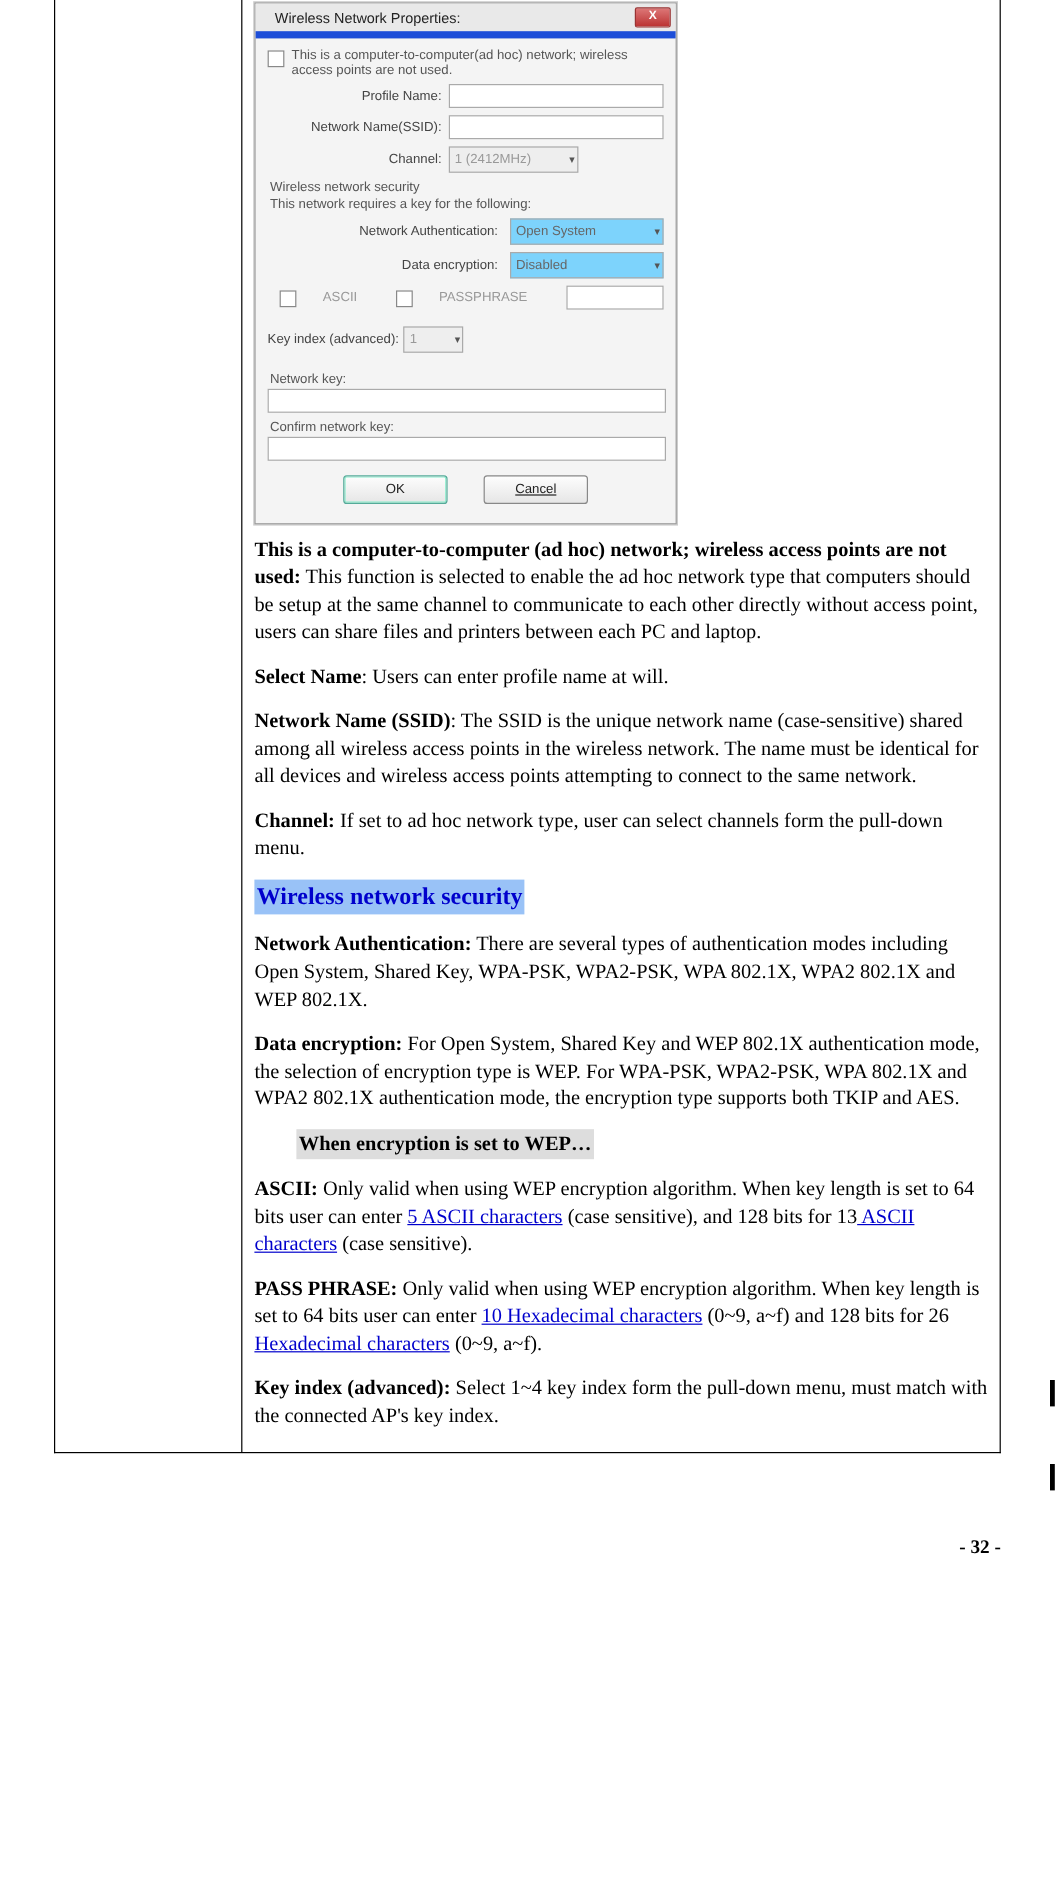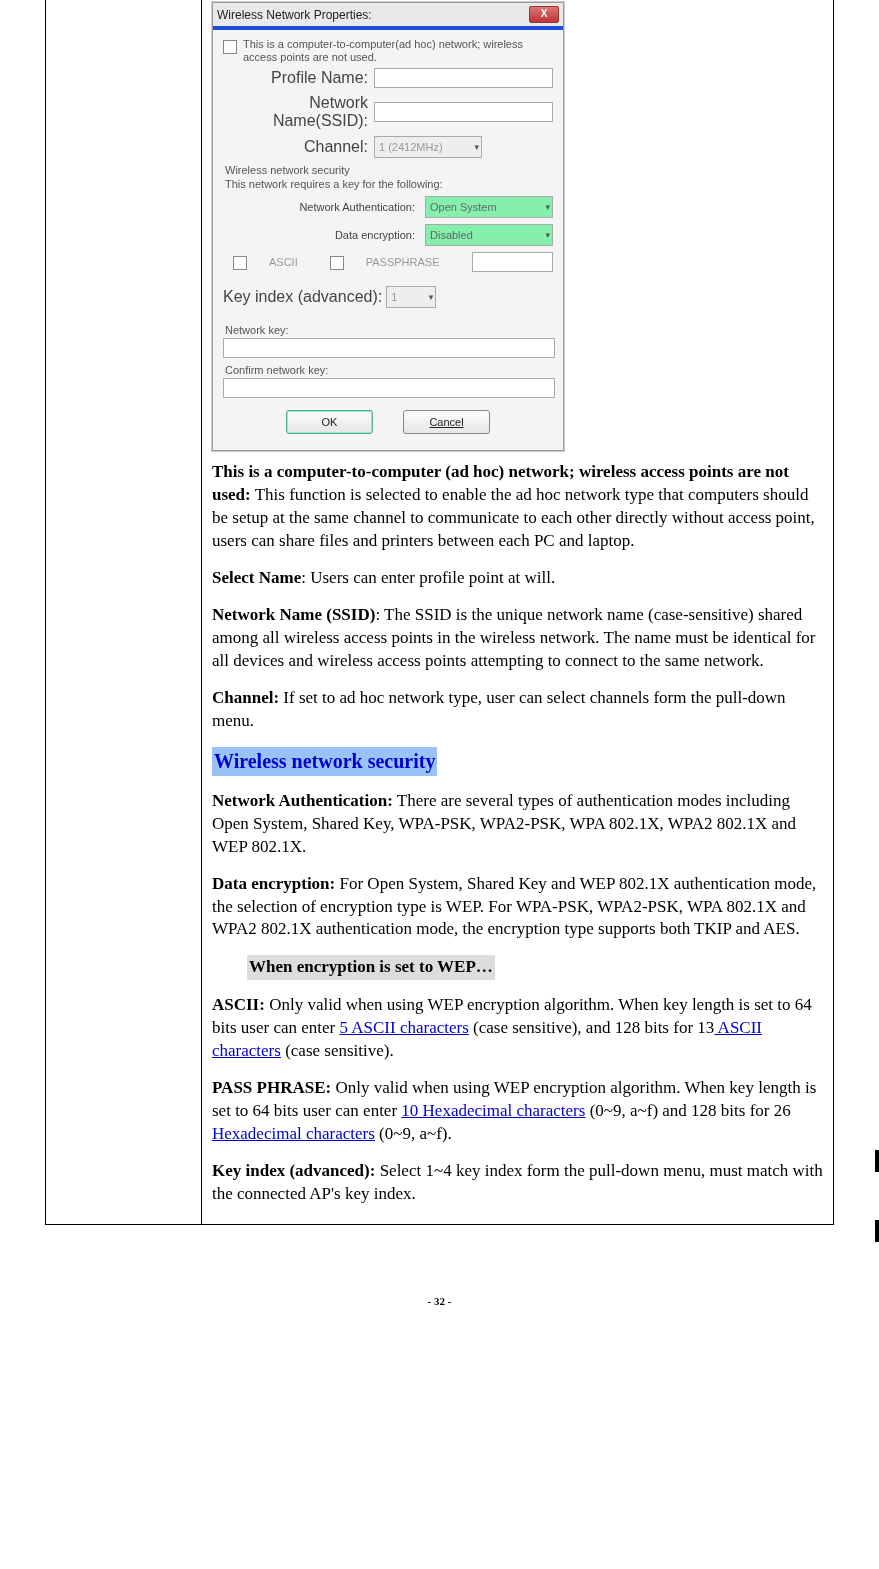--- a/index.html
+++ b/index.html
@@ -42,22 +42,22 @@
     width: 350px;
     border: 1px solid #999;
     font-family: "Segoe UI", Tahoma, sans-serif;
     font-size: 12px;
     color: #333;
     background: #f4f4f4;
     box-shadow: 0 0 0 1px #ccc;
   }
   .titlebar {
     background: #e9e9e9;
-    border-bottom: 4px solid #1d4ed8;
-    padding: 3px 4px 3px 4px;
+    border-bottom: 6px solid #1d4ed8;
+    padding: 3px 4px 3px 16px;
     display: flex;
     align-items: center;
     justify-content: space-between;
   }
   .titlebar-text { font-size: 12px; color: #222; }
   .close-btn {
     width: 28px;
     height: 15px;
     background: linear-gradient(#d77, #b33);
     border: 1px solid #933;
@@ -71,27 +71,27 @@
   .dlg-body { padding: 8px 10px 10px 10px; }
   .adhoc-row { display: flex; align-items: flex-start; gap: 6px; margin-bottom: 4px; }
   .checkbox {
     width: 12px; height: 12px; border: 1px solid #888; background: #fff; flex-shrink: 0; margin-top: 2px;
   }
   .adhoc-text { font-size: 11px; color: #555; line-height: 1.2; }
   .form-row {
     display: flex; align-items: center; margin-bottom: 6px;
   }
   .form-label {
-    width: 145px; text-align: right; padding-right: 6px; font-size: 16px; color: #444;
+    width: 145px; text-align: right; padding-right: 6px; font-size: 11px; color: #444;
   }
   .form-input {
     flex: 1; height: 18px; border: 1px solid #aaa; background: #fff;
   }
   .form-select {
-    height: 20px; border: 1px solid #aaa; background: #86efac;
+    height: 20px; border: 1px solid #aaa; background: #7dd3fc;
     display: flex; align-items: center; justify-content: space-between;
     padding: 0 2px 0 4px; font-size: 11px; color: #666;
   }
   .form-select.narrow { width: 100px; }
   .form-select.disabled { background: #eee; color: #999; }
   .form-select .chev { font-size: 9px; color: #555; }
   .section-lbl { font-size: 11px; color: #555; margin: 6px 0 2px 2px; }
   .section-sub { font-size: 11px; color: #555; margin: 0 0 6px 2px; }
   .sec-row { display:flex; align-items:center; justify-content:flex-end; gap:6px; margin-bottom:6px;}
   .sec-label { font-size:11px; color:#444; text-align:right; flex:1; padding-right:4px;}
@@ -120,22 +120,22 @@
   }
   .hl-gray {
     background: #ddd;
     font-weight: bold;
     display: inline-block;
     padding: 1px 2px;
     margin-left: 35px;
   }
   .u { text-decoration: underline; color: #0000cc; }
   .page-num {
-    text-align: center;
-    font-size: 11px;
+    text-align: right;
+    font-size: 16px;
     font-weight: bold;
     margin-top: 70px;
   }
   .mark1 { top: 1150px; height: 22px; background: #000; position:absolute; right:0; width:4px;}
   .mark2 { top: 1220px; height: 22px; background: #000; position:absolute; right:0; width:4px;}
 </style>
 </head>
 <body>
 
 <div class="page">
@@ -214,21 +214,21 @@
             </div>
           </div>
         </div>
       </div>
 
       <div class="para">
         <span class="b">This is a computer-to-computer (ad hoc) network; wireless access points are not used:</span><span> This function is selected to enable the ad hoc network type that computers should be setup at the same channel to communicate to each other directly without access point, users can share files and printers between each PC and laptop.</span>
       </div>
 
       <div class="para">
-        <span class="b">Select Name</span><span>: Users can enter profile point at will.</span>
+        <span class="b">Select Name</span><span>: Users can enter profile name at will.</span>
       </div>
 
       <div class="para">
         <span class="b">Network Name (SSID)</span><span>: The SSID is the unique network name (case-sensitive) shared among all wireless access points in the wireless network. The name must be identical for all devices and wireless access points attempting to connect to the same network.</span>
       </div>
 
       <div class="para">
         <span class="b">Channel:</span><span> If set to ad hoc network type, user can select channels form the pull-down menu.</span>
       </div>
 

